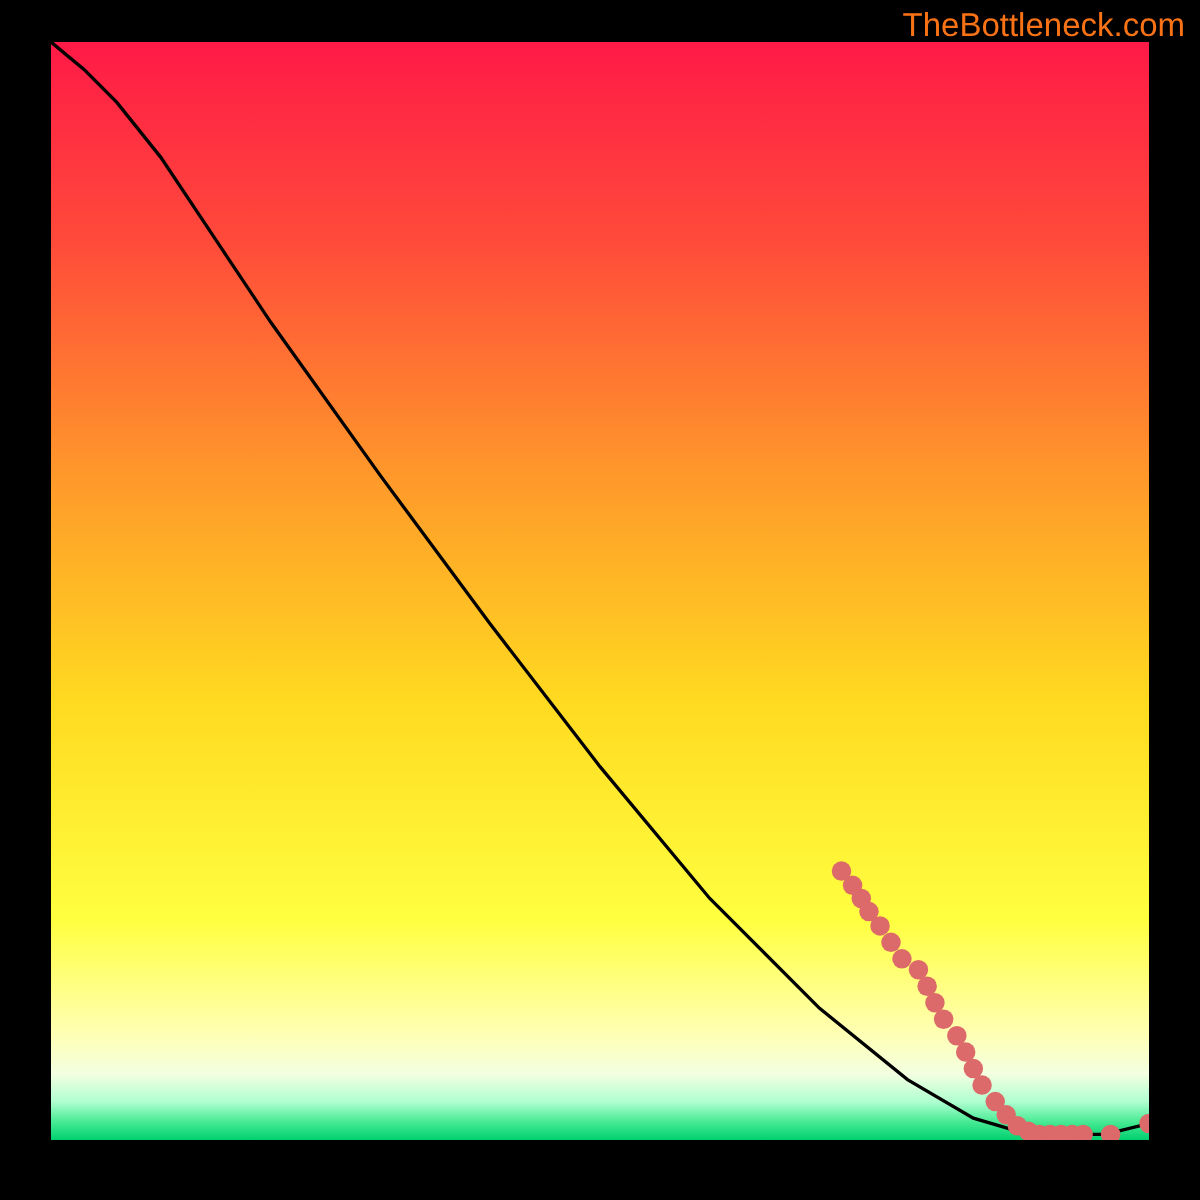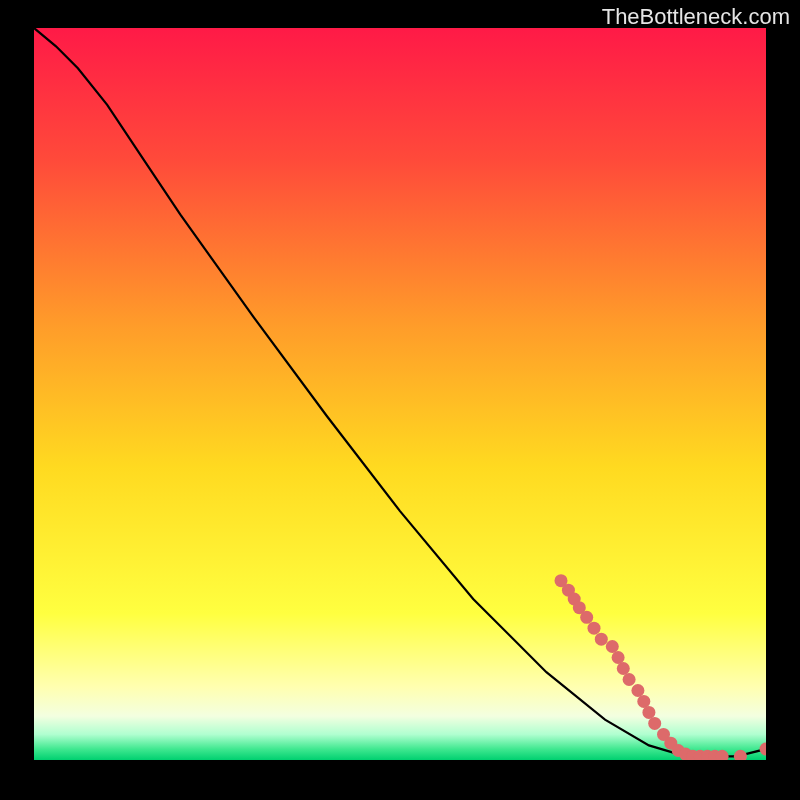--- a/index.html
+++ b/index.html
@@ -13,21 +13,21 @@
   }
   .container {
     width: 800px;
     height: 800px;
     position: relative;
   }
   .watermark {
     position: absolute;
     top: 4px;
     right: 10px;
-    color: #e5e5e5;
+    color: #f97316;
     font-size: 22px;
     font-weight: 500;
     z-index: 10;
   }
   .plot {
     position: absolute;
     left: 34px;
     top: 28px;
     width: 732px;
     height: 732px;

